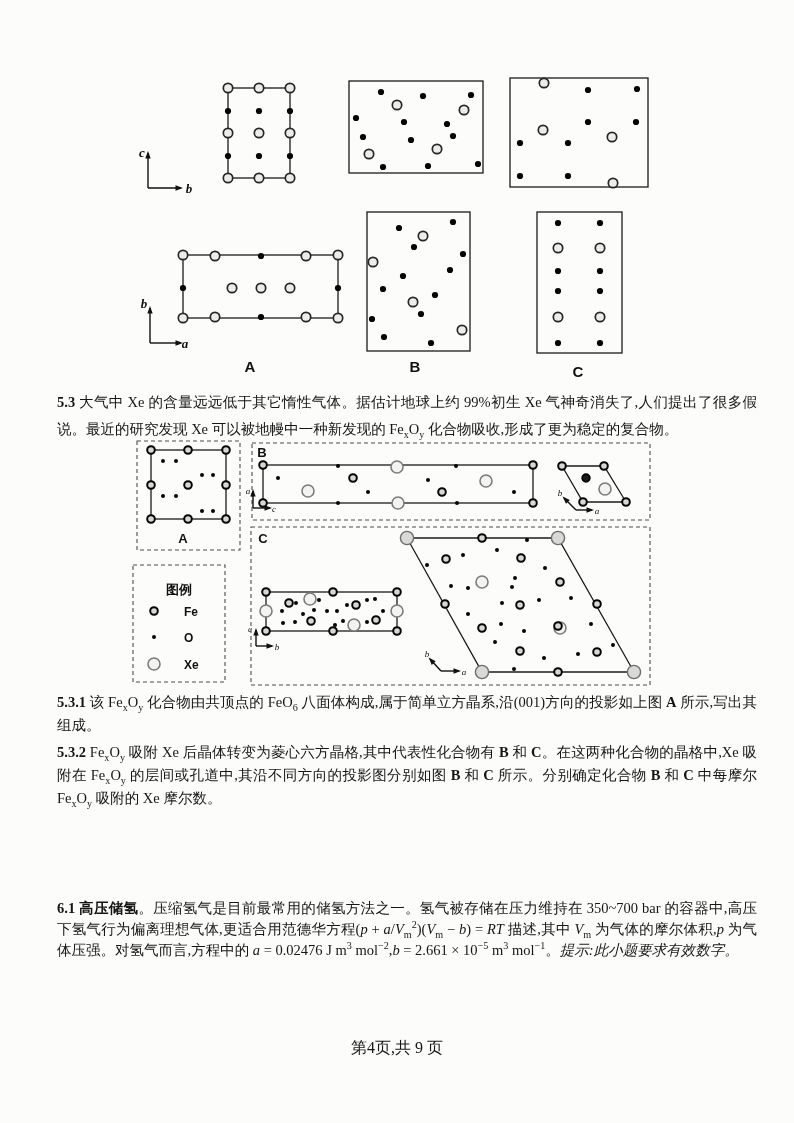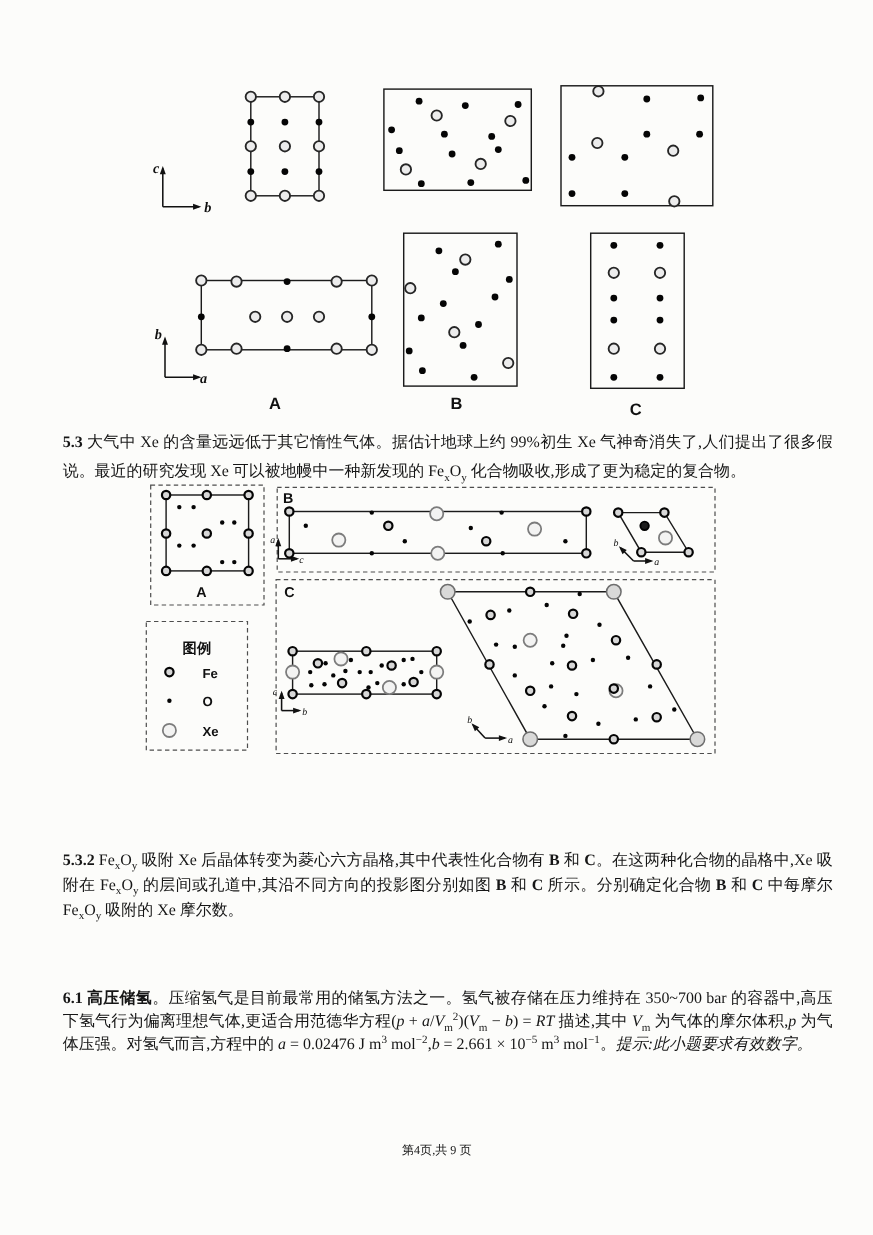--- a/index.html
+++ b/index.html
@@ -6,21 +6,21 @@
   .page{position:relative;width:794px;height:1123px;margin:0 auto;background:#fcfcfa;
         font-family:"Liberation Serif","DejaVu Serif",serif;color:#161616;overflow:hidden;}
   .txt{position:absolute;left:57px;width:700px;font-size:14.5px;text-align:justify;}
   .lh27{line-height:1.85;}
   .lh23{line-height:1.59;}
   .lh22{line-height:1.52;}
   .lh21{line-height:1.46;}
   .indent{text-indent:2.3em;}
   .hint{font-style:italic;}
   sub,sup{font-size:70%;line-height:0;}
-  .footer{position:absolute;top:1038px;left:0;width:100%;text-align:center;font-size:11px;}
+  .footer{position:absolute;top:1038px;left:0;width:100%;text-align:center;font-size:16px;}
   svg{position:absolute;overflow:visible;}
   #fig-top{left:85px;top:50px;width:630px;height:340px;}
   #fig-mid{left:115px;top:432px;width:550px;height:260px;}
 </style>
 </head>
 <body>
 
 <div class="page">
 
   <svg id="fig-top" viewBox="85 50 630 340">
@@ -284,20 +284,21 @@
       <text x="248" y="494" font-size="9" text-anchor="middle" fill="#101010" font-family="&quot;Liberation Serif&quot;,serif" font-style="italic">a</text>
       <text x="274" y="512" font-size="9" text-anchor="middle" fill="#101010" font-family="&quot;Liberation Serif&quot;,serif" font-style="italic">c</text>
       <text x="560" y="496" font-size="9" text-anchor="middle" fill="#101010" font-family="&quot;Liberation Serif&quot;,serif" font-style="italic">b</text>
       <text x="597" y="514" font-size="9" text-anchor="middle" fill="#101010" font-family="&quot;Liberation Serif&quot;,serif" font-style="italic">a</text>
       <text x="250" y="632" font-size="9" text-anchor="middle" fill="#101010" font-family="&quot;Liberation Serif&quot;,serif" font-style="italic">c</text>
       <text x="277" y="650" font-size="9" text-anchor="middle" fill="#101010" font-family="&quot;Liberation Serif&quot;,serif" font-style="italic">b</text>
       <text x="427" y="657" font-size="9" text-anchor="middle" fill="#101010" font-family="&quot;Liberation Serif&quot;,serif" font-style="italic">b</text>
       <text x="464" y="675" font-size="9" text-anchor="middle" fill="#101010" font-family="&quot;Liberation Serif&quot;,serif" font-style="italic">a</text>
     </svg>
 
-  <div class="txt lh23" style="top:771px"><b>5.3.2</b> Fe<sub>x</sub>O<sub>y</sub> 吸附 Xe 后晶体转变为菱心六方晶格,其中代表性化合物有 <b>B</b> 和 <b>C</b>。在这两种化合物的晶格中,Xe 吸附在 Fe<sub>x</sub>O<sub>y</sub> 的层间或孔道中,其沿不同方向的投影图分别如图 <b>B</b> 和 <b>C</b> 所示。分别确定化合物 <b>B</b> 和 <b>C</b> 中每摩尔 Fe<sub>x</sub>O<sub>y</sub> 吸附的 Xe 摩尔数。</div>
+  <div class="txt lh23" style="top:691px"><b>5.3.1</b> 该 Fe<sub>x</sub>O<sub>y</sub> 化合物由共顶点的 FeO<sub>6</sub> 八面体构成,属于简单立方晶系,沿(001)方向的投影如上图 <b>A</b> 所示,写出其组成。</div>
+  <div class="txt lh23" style="top:741px"><b>5.3.2</b> Fe<sub>x</sub>O<sub>y</sub> 吸附 Xe 后晶体转变为菱心六方晶格,其中代表性化合物有 <b>B</b> 和 <b>C</b>。在这两种化合物的晶格中,Xe 吸附在 Fe<sub>x</sub>O<sub>y</sub> 的层间或孔道中,其沿不同方向的投影图分别如图 <b>B</b> 和 <b>C</b> 所示。分别确定化合物 <b>B</b> 和 <b>C</b> 中每摩尔 Fe<sub>x</sub>O<sub>y</sub> 吸附的 Xe 摩尔数。</div>
 
 
   <div class="txt lh21" style="top:898px"><b>6.1 高压储氢</b>。压缩氢气是目前最常用的储氢方法之一。氢气被存储在压力维持在 350~700 bar 的容器中,高压下氢气行为偏离理想气体,更适合用范德华方程(<i>p</i> + <i>a</i>/<i>V</i><sub>m</sub><sup>2</sup>)(<i>V</i><sub>m</sub> − <i>b</i>) = <i>RT</i> 描述,其中 <i>V</i><sub>m</sub> 为气体的摩尔体积,<i>p</i> 为气体压强。对氢气而言,方程中的 <i>a</i> = 0.02476 J m<sup>3</sup> mol<sup>−2</sup>,<i>b</i> = 2.661 × 10<sup>−5</sup> m<sup>3</sup> mol<sup>−1</sup>。<span class="hint">提示:此小题要求有效数字。</span></div>
 
   <div class="footer">第4页,共 9 页</div>
 
 </div>
 
 </body></html>

